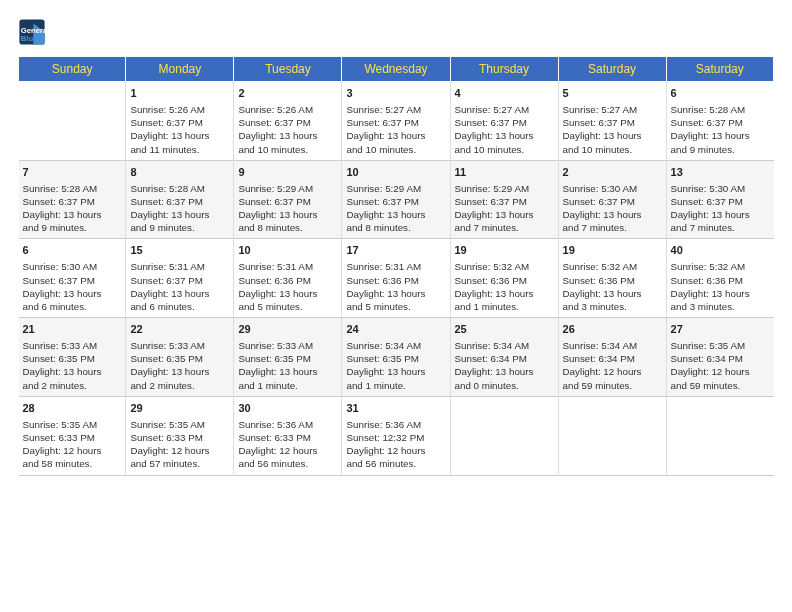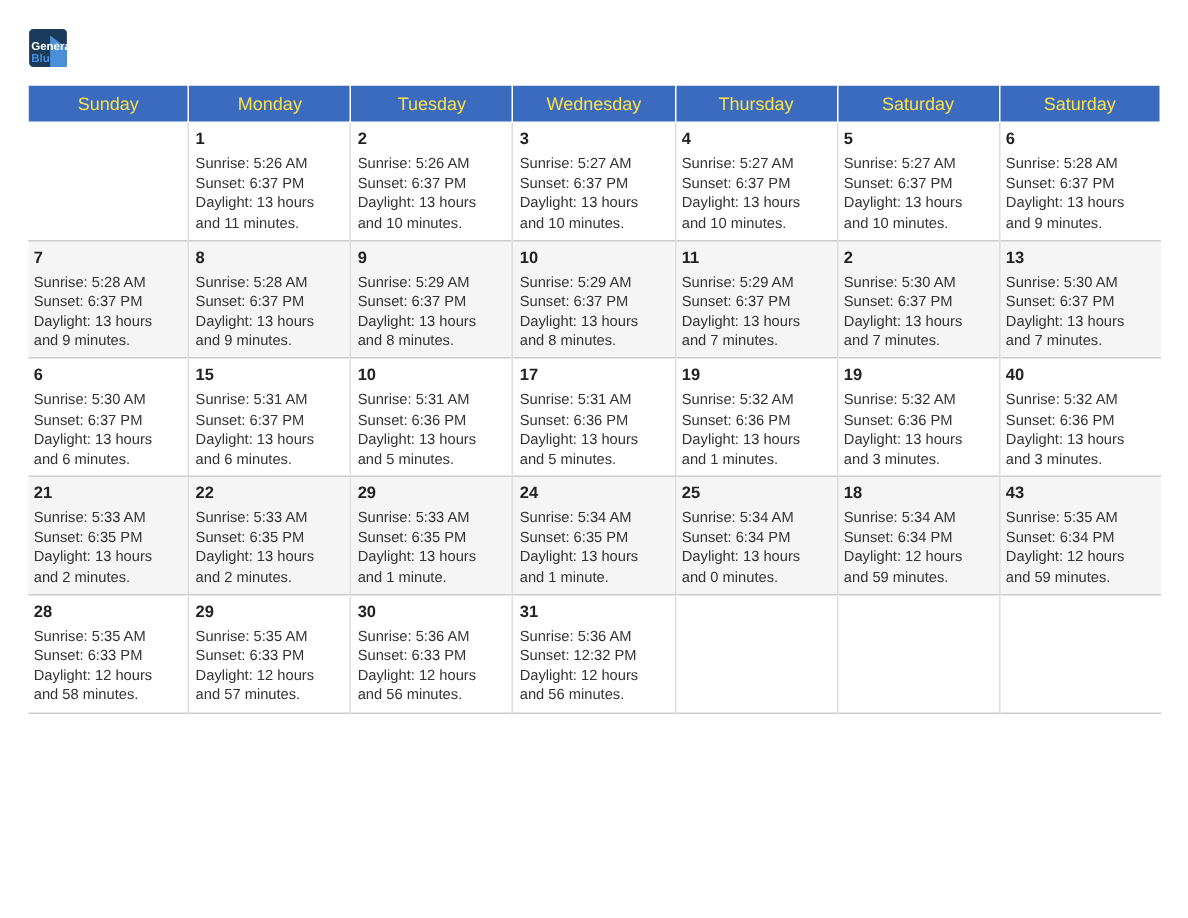--- a/index.html
+++ b/index.html
@@ -310,28 +310,28 @@
             <div class="cell-text">and 1 minute.</div>
           </td>
           <td>
             <span class="day-num">25</span>
             <div class="cell-text">Sunrise: 5:34 AM</div>
             <div class="cell-text">Sunset: 6:34 PM</div>
             <div class="cell-text">Daylight: 13 hours</div>
             <div class="cell-text">and 0 minutes.</div>
           </td>
           <td>
-            <span class="day-num">18</span>
+            <span class="day-num">26</span>
             <div class="cell-text">Sunrise: 5:34 AM</div>
             <div class="cell-text">Sunset: 6:34 PM</div>
             <div class="cell-text">Daylight: 12 hours</div>
             <div class="cell-text">and 59 minutes.</div>
           </td>
           <td>
-            <span class="day-num">43</span>
+            <span class="day-num">27</span>
             <div class="cell-text">Sunrise: 5:35 AM</div>
             <div class="cell-text">Sunset: 6:34 PM</div>
             <div class="cell-text">Daylight: 12 hours</div>
             <div class="cell-text">and 59 minutes.</div>
           </td>
         </tr>
         <tr>
           <td>
             <span class="day-num">28</span>
             <div class="cell-text">Sunrise: 5:35 AM</div>

